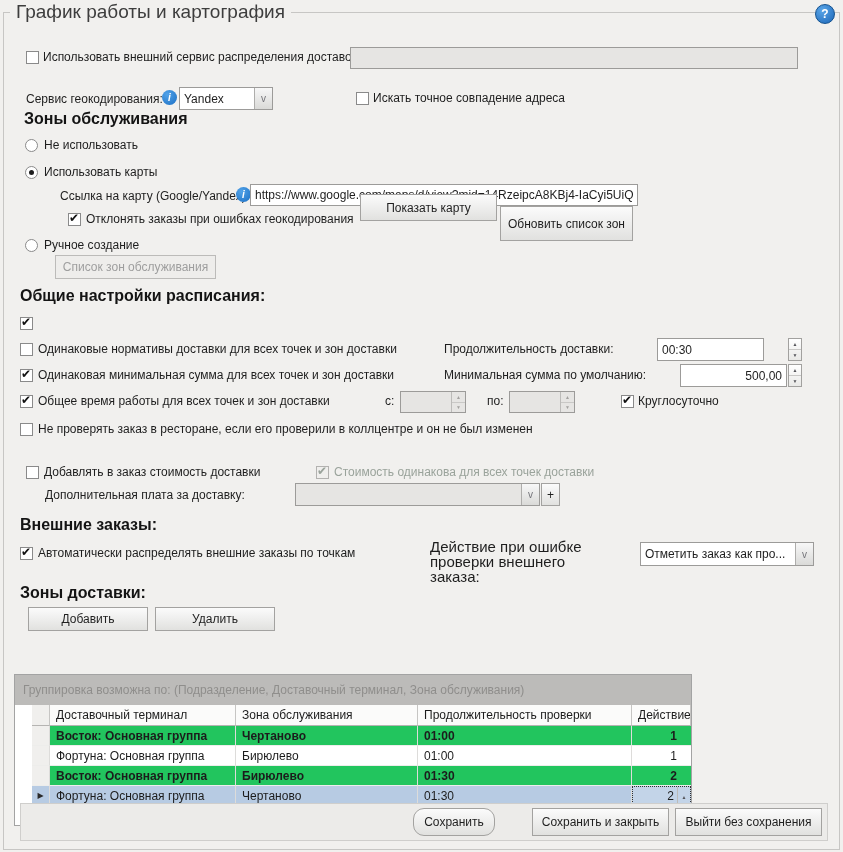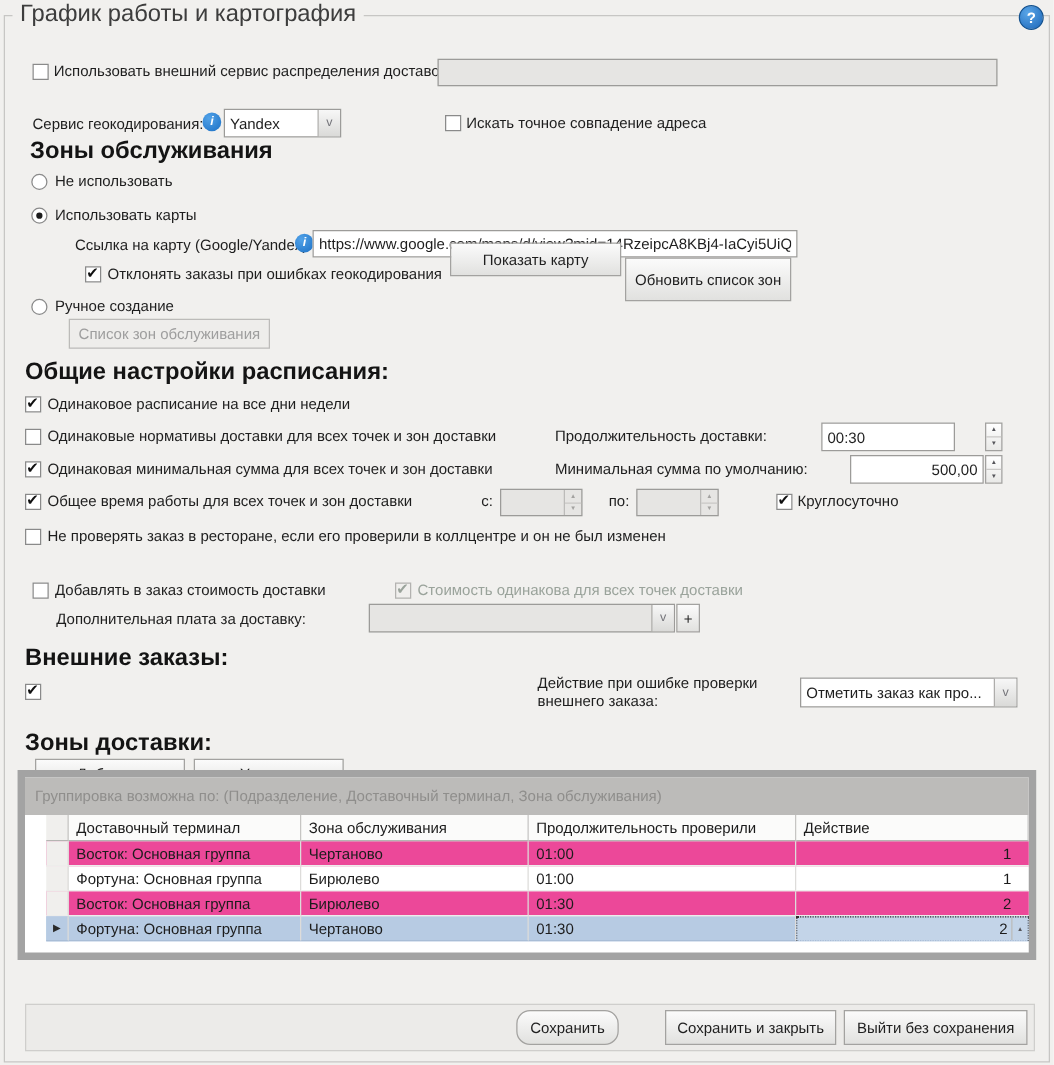--- a/index.html
+++ b/index.html
@@ -5,57 +5,57 @@
   html,body{margin:0;padding:0;}
   body{font-family:"Liberation Sans","DejaVu Sans",sans-serif;background:#fbfbfa;}
   #stage{position:relative;width:843px;height:852px;background:#f1f0ee;overflow:hidden;}
   .frame{position:absolute;left:3px;top:12px;width:835px;height:836px;border:1px solid #c7c6c4;}
   .title{position:absolute;left:10px;top:1px;background:#f1f0ee;padding:0 6px;font-size:19px;color:#3d3d3d;white-space:nowrap;}
   .circle-icon{position:absolute;border-radius:50%;color:#fff;display:flex;align-items:center;justify-content:center;font-weight:bold;}
   .help{left:815px;top:4px;width:18px;height:18px;background:radial-gradient(circle at 35% 30%,#5aa6e8,#1c66b8);border:1px solid #14528f;font-size:12px;}
   .info{width:15px;height:15px;background:radial-gradient(circle at 35% 30%,#51a2e8,#1b6fc4);font-size:10px;font-style:italic;}
   .lbl{position:absolute;font-size:12px;color:#1e1e1e;white-space:nowrap;}
   .lbl.dim{color:#9aa39b;}
-  .hdr{position:absolute;font-size:19px;font-weight:bold;color:#141414;white-space:nowrap;}
+  .hdr{position:absolute;font-size:16px;font-weight:bold;color:#141414;white-space:nowrap;}
   .cb{position:absolute;width:13px;height:13px;background:#fff;border:1px solid #8a8a8a;box-sizing:border-box;}
   .cb.checked::after{content:"✔";position:absolute;left:0;top:-3px;font-size:12px;color:#101010;}
   .cb.dis{background:#f0efed;border-color:#b3b2b0;}
   .cb.dis.checked::after{color:#9aa39b;}
   .radio{position:absolute;width:13px;height:13px;background:#fff;border:1px solid #8a8a8a;border-radius:50%;box-sizing:border-box;}
   .radio.sel::after{content:"";position:absolute;left:3px;top:3px;width:5px;height:5px;border-radius:50%;background:#1d1d1d;}
   .inp{position:absolute;box-sizing:border-box;font-family:inherit;font-size:12px;color:#1e1e1e;background:#fff;border:1px solid #9c9b99;padding:0 4px;}
   .inp.dis{background:#e6e5e3;}
   .inp.right{text-align:right;}
   .btn{position:absolute;box-sizing:border-box;display:flex;align-items:center;justify-content:center;font-size:12px;color:#1f1f1f;background:linear-gradient(#fbfbfb,#e1e1df);border:1px solid #a3a2a0;cursor:default;white-space:nowrap;}
   .btn.dis{color:#9e9e9e;background:#eeedeb;border-color:#bcbbb9;}
   .combo{position:absolute;box-sizing:border-box;display:flex;align-items:center;background:#fff;border:1px solid #9c9b99;}
   .combo.dis{background:#e6e5e3;}
   .combo .txt{flex:1;padding:0 4px;font-size:12px;color:#1e1e1e;white-space:nowrap;overflow:hidden;}
   .combo .arr{width:17px;align-self:stretch;background:linear-gradient(#f7f7f7,#dadad8);border-left:1px solid #aeadab;display:flex;align-items:center;justify-content:center;font-size:10px;color:#74747a;}
   .spin{position:absolute;box-sizing:border-box;width:14px;background:linear-gradient(#ffffff,#e9e9e7);border:1px solid #a2a19f;display:flex;flex-direction:column;}
   .spin .s{flex:1;display:flex;align-items:center;justify-content:center;font-size:5px;color:#55555a;}
   .spin .s+.s{border-top:1px solid #c9c8c6;}
   .spin.inset{position:absolute;right:0;top:0;height:100%;border:none;border-left:1px solid #bcbbb9;background:transparent;}
   .spin.inset .s{color:#a3a2a0;}
-  .wrapblock{position:absolute;font-size:12px;color:#1e1e1e;line-height:15px;}
+  .wrapblock{position:absolute;font-size:15px;color:#1e1e1e;line-height:15px;}
   
-  .panel{position:absolute;left:14px;top:616px;width:815px;height:152px;box-sizing:border-box;border:6px solid #a3a3a3;background:#fff;}
+  .panel{position:absolute;left:14px;top:674px;width:678px;height:152px;box-sizing:border-box;border:1px solid #a3a3a3;background:#fff;}
   .grouppanel{height:30px;background:#bcbbb9;display:flex;align-items:center;padding-left:8px;font-size:12px;color:#8f8e8c;}
   .grid{font-size:12px;color:#1c1c1c;margin-left:17px;}
   .trow{display:flex;height:20px;line-height:20px;}
   .thead{height:21px;line-height:21px;background:#fbfbfa;}
   .thead .tc{border-right:1px solid #c6c5c3;border-bottom:1px solid #b5b4b2;}
   .tc{box-sizing:border-box;padding-left:6px;white-space:nowrap;overflow:hidden;border-right:1px solid #dddcda;border-bottom:1px solid #ededeb;}
   .c0{width:18px;padding-left:0;background:#f0efed;display:flex;align-items:center;justify-content:center;}
   .thead .c0{background:#f0efed;}
   .c1{width:186px;}
   .c2{width:182px;}
   .c3{width:214px;}
   .c4{flex:1;text-align:right;padding-right:14px;padding-left:0;border-right:none;}
-  .alt{background:#ec4899;}
+  .alt{background:#22c55e;font-weight:bold;}
   .selrow{background:#b7cbe3;}
   .selrow .tc{border-bottom-color:#a9bdd6;}
   .selrow .c0{background:#b7cbe3;}
   .marker{font-size:8px;color:#2a2a2a;}
   .pricell{position:relative;display:flex;align-items:center;justify-content:flex-end;border:1px dotted #303030;background:#c3d4e8;padding-right:16px !important;}
   .footerbar{position:absolute;left:20px;top:803px;width:808px;height:38px;box-sizing:border-box;background:#ecebe9;border:1px solid #cfcecc;display:flex;align-items:center;justify-content:flex-end;gap:6px;padding-right:5px;}
   .fbtn{position:static;height:28px;}
   .w-save{width:82px;border-radius:11px;} .w-sc{width:137px;margin-left:31px;} .w-exit{width:147px;}
 </style>
 </head>
@@ -94,21 +94,20 @@
   <div class="btn" style="left:360px;top:194px;width:137px;height:27px">Показать карту</div>
   <div class="btn" style="left:500px;top:206px;width:133px;height:35px">Обновить список зон</div>
 
   <span class="radio" style="left:25px;top:239px"></span>
   <span class="lbl" style="left:44px;top:238px">Ручное создание</span>
   <div class="btn dis" style="left:55px;top:255px;width:161px;height:24px">Список зон обслуживания</div>
 
   <div class="hdr" style="left:20px;top:287px">Общие настройки расписания:</div>
 
   <span class="cb checked" style="left:20px;top:317px"></span>
-  <span class="lbl" style="left:38px;top:316px">Одинаковое расписание на все дни недели</span>
 
   <span class="cb" style="left:20px;top:343px"></span>
   <span class="lbl" style="left:38px;top:342px">Одинаковые нормативы доставки для всех точек и зон доставки</span>
   <span class="lbl" style="left:444px;top:342px">Продолжительность доставки:</span>
   <input class="inp" style="left: 657px; top: 338px; width: 107px; height: 23px;" value="00:30">
   <div class="spin" style="left:788px;top:338px;height:23px">
     <span class="s">▲</span>
     <span class="s">▼</span>
   </div>
 
@@ -150,38 +149,39 @@
 
   <span class="lbl" style="left:45px;top:488px">Дополнительная плата за доставку:</span>
   <div class="combo dis" style="left:295px;top:483px;width:245px;height:23px">
     <span class="txt"></span>
     <span class="arr">v</span>
   </div>
   <div class="btn" style="left:541px;top:483px;width:19px;height:23px">+</div>
 
   <div class="hdr" style="left:20px;top:516px">Внешние заказы:</div>
   <span class="cb checked" style="left:20px;top:547px"></span>
+  <span class="lbl" style="left:38px;top:546px">Автоматически распределять внешние заказы по точкам</span>
   <div class="wrapblock" style="left:430px;top:539px;width:185px">Действие при ошибке проверки внешнего заказа:</div>
   <div class="combo" style="left:640px;top:542px;width:174px;height:24px">
     <span class="txt">Отметить заказ как про...</span>
     <span class="arr">v</span>
   </div>
 
   <div class="hdr" style="left:20px;top:584px">Зоны доставки:</div>
   <div class="btn" style="left:28px;top:607px;width:120px;height:24px">Добавить</div>
   <div class="btn" style="left:155px;top:607px;width:120px;height:24px">Удалить</div>
 
   <div class="panel">
     <div class="grouppanel">Группировка возможна по: (Подразделение, Доставочный терминал, Зона обслуживания)</div>
     <div class="grid">
       <div class="trow thead">
         <div class="tc c0"></div>
         <div class="tc c1">Доставочный терминал</div>
         <div class="tc c2">Зона обслуживания</div>
-        <div class="tc c3">Продолжительность проверили</div>
+        <div class="tc c3">Продолжительность проверки</div>
         <div class="tc c4" style="text-align:left;padding-left:6px">Действие</div>
       </div>
       <div class="trow alt">
         <div class="tc c0"></div>
         <div class="tc c1">Восток: Основная группа</div>
         <div class="tc c2">Чертаново</div>
         <div class="tc c3">01:00</div>
         <div class="tc c4">1</div>
       </div>
       <div class="trow">

